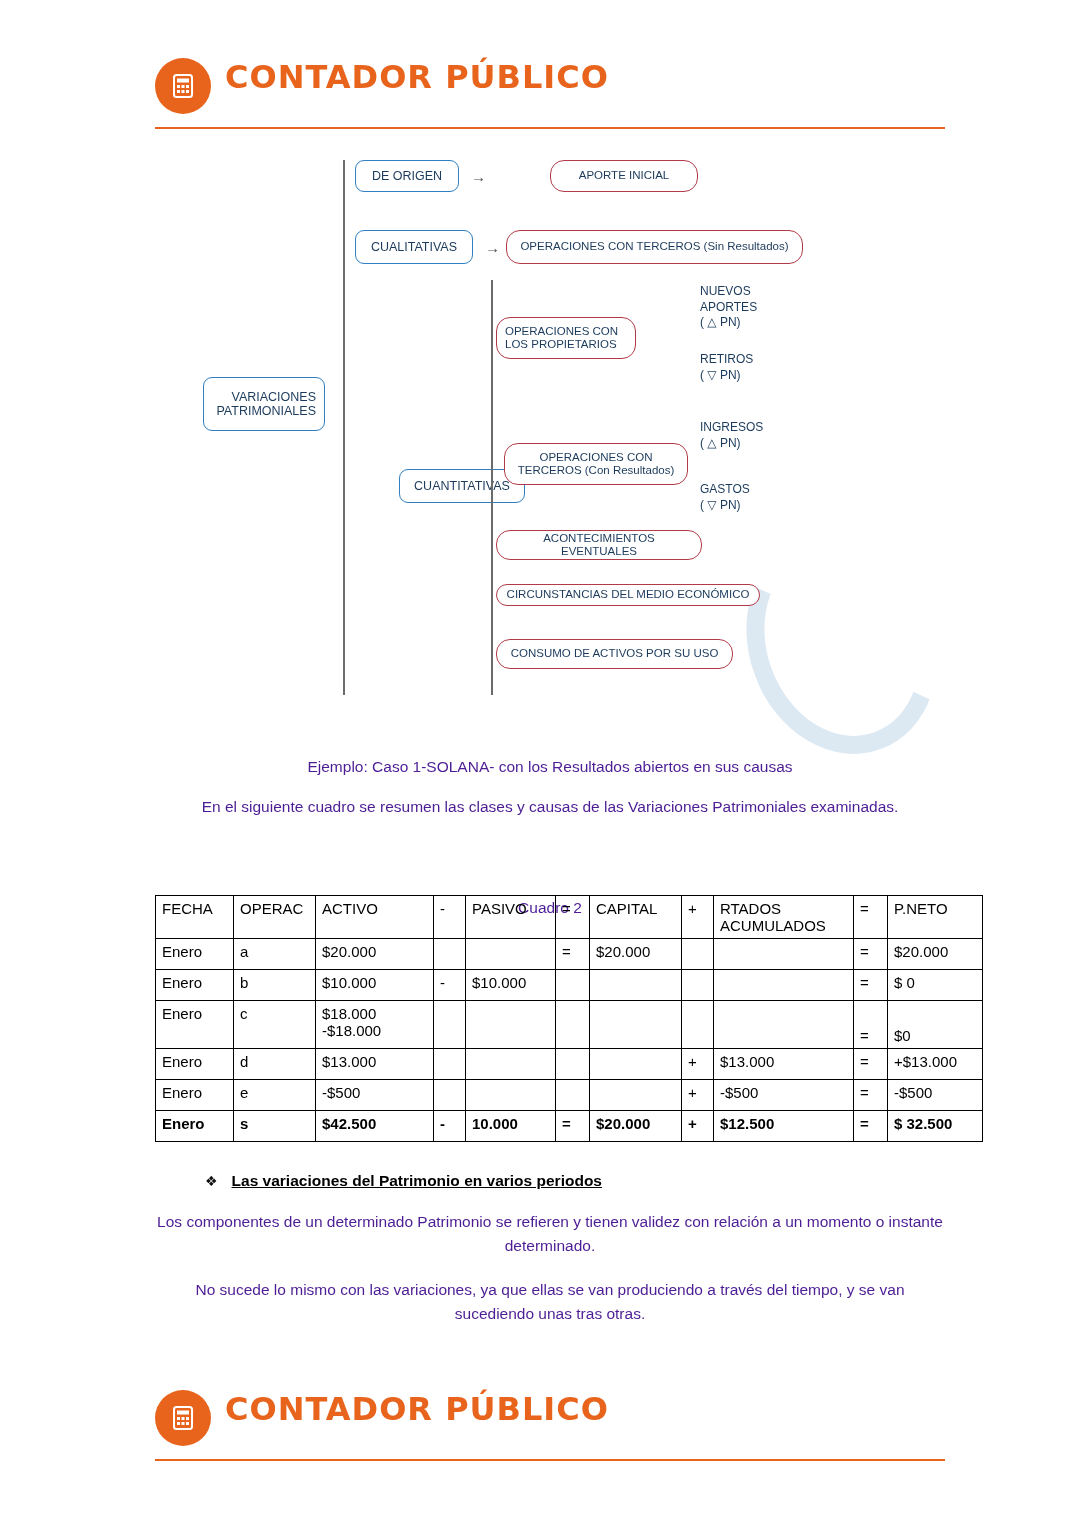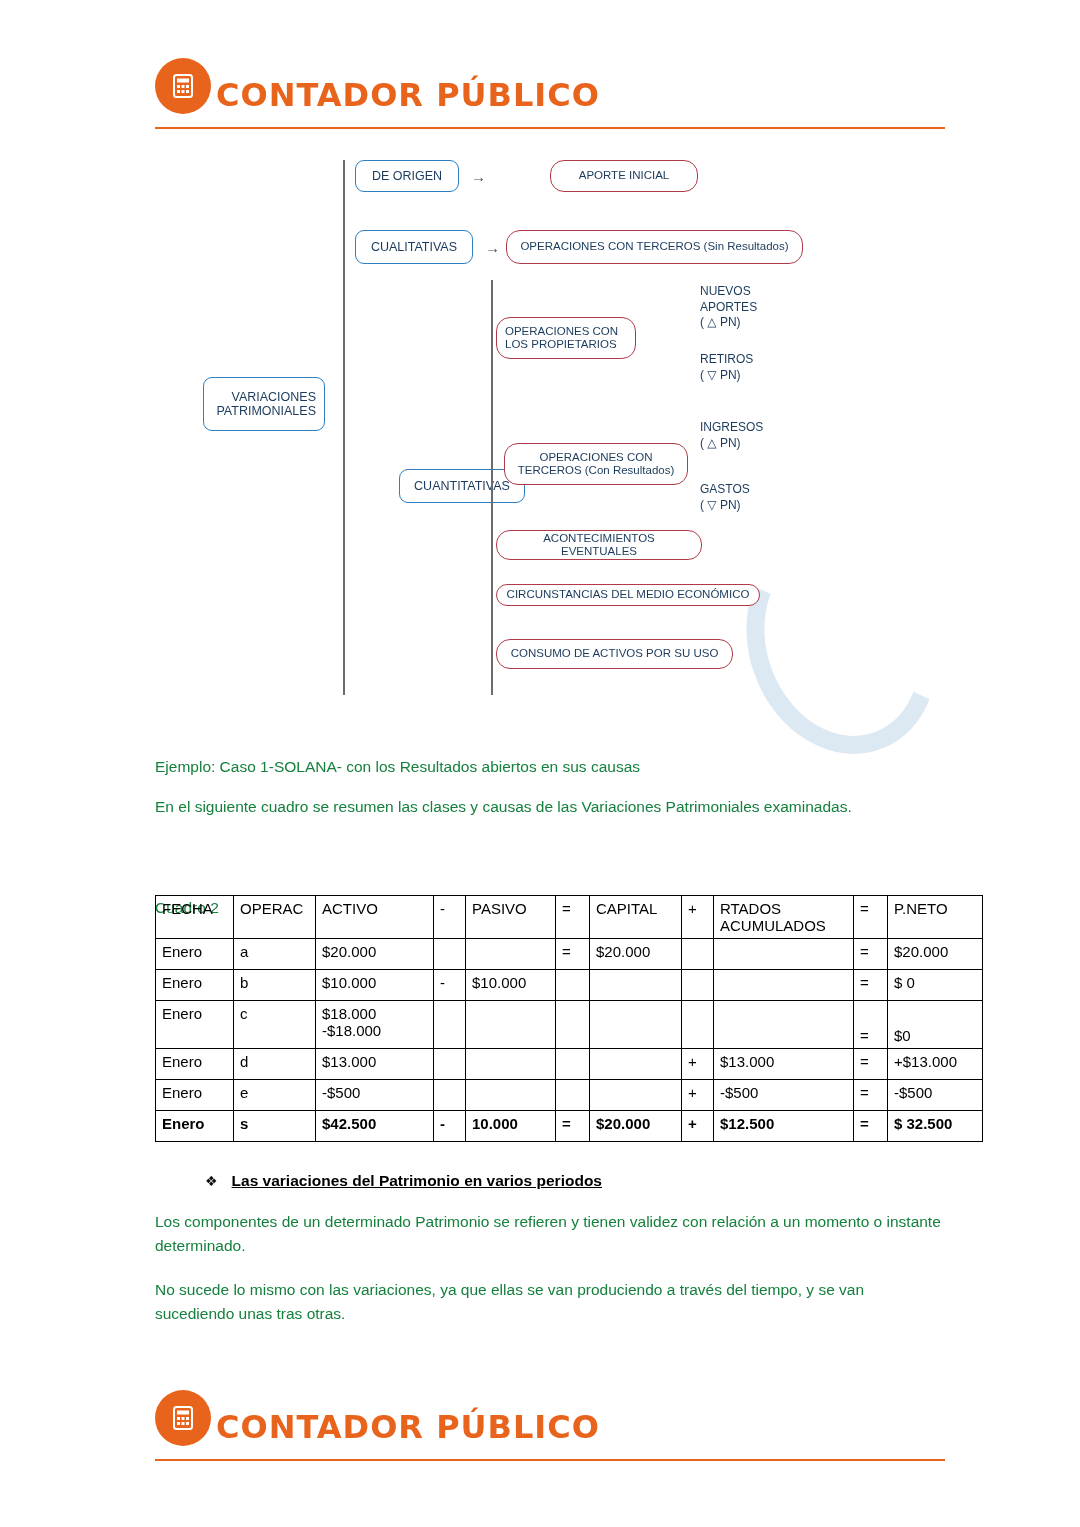--- a/index.html
+++ b/index.html
@@ -21,22 +21,22 @@
     height: 1527px;
     box-sizing: border-box;
     padding: 0;
   }
 
   
   .brand {
     position: absolute;
     left: 155px;
     display: flex;
-    align-items: flex-end;
-    gap: 5px;
+    align-items: flex-start;
+    gap: 14px;
   }
   .brand-logo {
     width: 56px;
     height: 56px;
     border-radius: 50%;
     background: #e8641c;
     display: flex;
     align-items: center;
     justify-content: center;
     flex: none;
@@ -121,21 +121,22 @@
     color: #4a4a4a;
   }
 
   
   .para {
     position: absolute;
     left: 155px;
     width: 790px;
     font-size: 15.5px;
     line-height: 1.55;
-    color: #15803d;
+    color: #4c1d95;
+    text-align: center;
   }
 
   
   .tbl-wrap {
     position: absolute;
     left: 155px;
     top: 895px;
     width: 793px;
   }
   table.cuadro {

